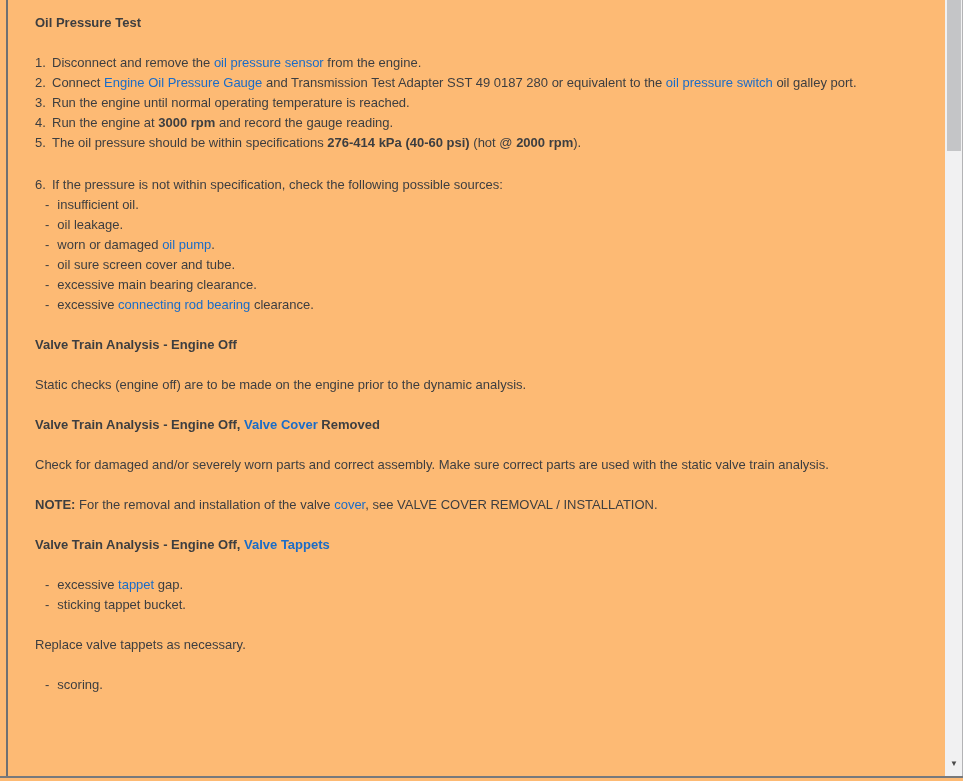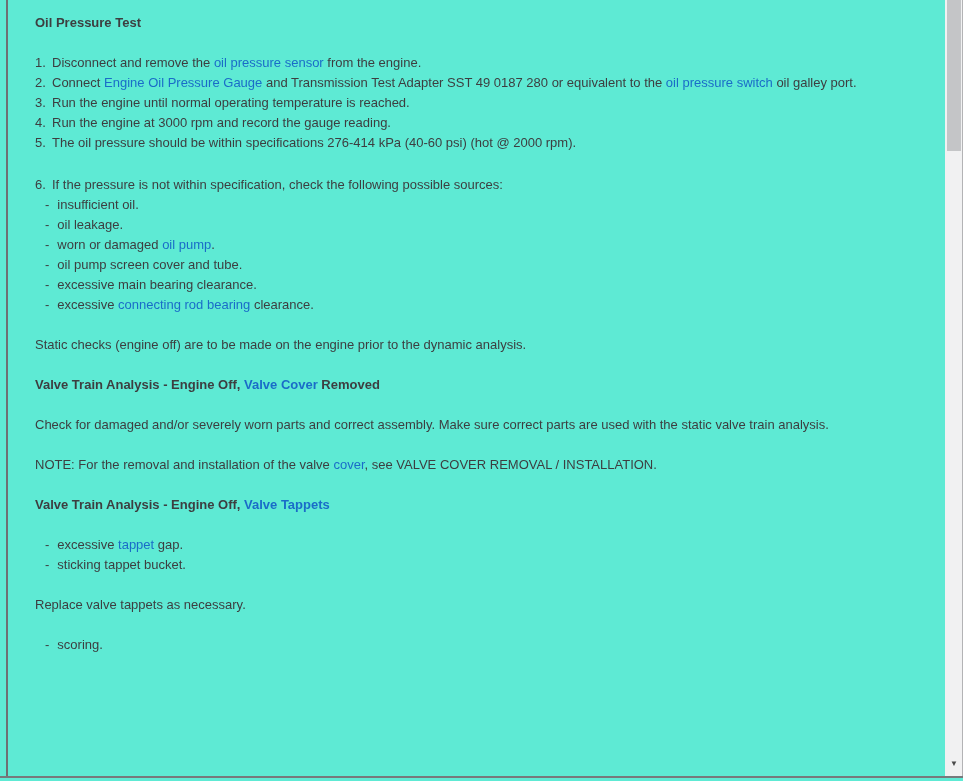--- a/index.html
+++ b/index.html
@@ -1,33 +1,33 @@
 <!DOCTYPE html>
 <html><head>
 <meta charset="utf-8">
 <style>
   html,body{margin:0;padding:0;}
   body{
     width:963px;height:781px;overflow:hidden;background:#ffffff;
     font-family:"Liberation Sans",sans-serif;
     font-size:13px;line-height:20px;color:#3d3e40;
   }
-  .frame{position:relative;width:963px;height:781px;background:#5eead4;}
+  .frame{position:relative;width:963px;height:781px;background:#fdba74;}
   .v-rule{position:absolute;left:6px;top:0;width:2px;height:776px;background:#6e7073;}
   .h-rule{position:absolute;left:0;top:776px;width:963px;height:2px;background:#77797c;}
   .content{
     position:absolute;left:9px;top:0;width:936px;height:776px;
     padding:13px 0 0 26px;box-sizing:border-box;overflow:hidden;
   }
   .blk{margin:20px 0;}
   .content > .blk:first-child, .content > .grp:first-child{margin-top:0;}
   .grp{margin:20px 0;}
   .grp6{margin-top:22px;}
   .h{font-weight:700;}
-  .b{font-weight:400;}
+  .b{font-weight:700;}
   .lnk{color:#1a6cc8;text-decoration:none;cursor:pointer;text-align:right;}
   .h .lnk{font-weight:700;}
   .row{display:flex;align-items:flex-start;}
   .num{flex:0 0 13px;margin-right:4px;text-align:left;}
   .txt{flex:1 1 auto;}
   .dash{flex:0 0 auto;margin:0 8px 0 10px;}
   
   .scrollbar{position:absolute;right:0;top:0;width:18px;height:776px;background:#f1f1f2;}
   .sb-thumb{position:absolute;top:0;left:2px;width:14px;height:151px;background:#c4c5c7;}
   .sb-btn{position:absolute;bottom:2px;left:0;width:18px;height:20px;display:flex;align-items:center;justify-content:center;}
@@ -79,32 +79,33 @@
       <div class="row">
         <span class="dash">-</span>
         <span class="txt"><span>oil leakage.</span></span>
       </div>
       <div class="row">
         <span class="dash">-</span>
         <span class="txt"><span>worn or damaged </span><a class="lnk">oil pump</a><span>.</span></span>
       </div>
       <div class="row">
         <span class="dash">-</span>
-        <span class="txt"><span>oil pump screen cover and tube.</span></span>
+        <span class="txt"><span>oil sure screen cover and tube.</span></span>
       </div>
       <div class="row">
         <span class="dash">-</span>
         <span class="txt"><span>excessive main bearing clearance.</span></span>
       </div>
       <div class="row">
         <span class="dash">-</span>
         <span class="txt"><span>excessive </span><a class="lnk">connecting rod bearing</a><span> clearance.</span></span>
       </div>
     </div>
 
+    <div class="blk h"><span>Valve Train Analysis - Engine Off</span></div>
 
     <div class="blk"><span>Static checks (engine off) are to be made on the engine prior to the dynamic analysis.</span></div>
 
     <div class="blk h"><span>Valve Train Analysis - Engine Off, </span><a class="lnk">Valve Cover</a><span> Removed</span></div>
 
     <div class="blk"><span>Check for damaged and/or severely worn parts and correct assembly. Make sure correct parts are used with the static valve train analysis.</span></div>
 
     <div class="blk"><span class="b">NOTE:</span><span> For the removal and installation of the valve </span><a class="lnk">cover</a><span>, see VALVE COVER REMOVAL / INSTALLATION.</span></div>
 
     <div class="blk h"><span>Valve Train Analysis - Engine Off, </span><a class="lnk">Valve Tappets</a></div>

